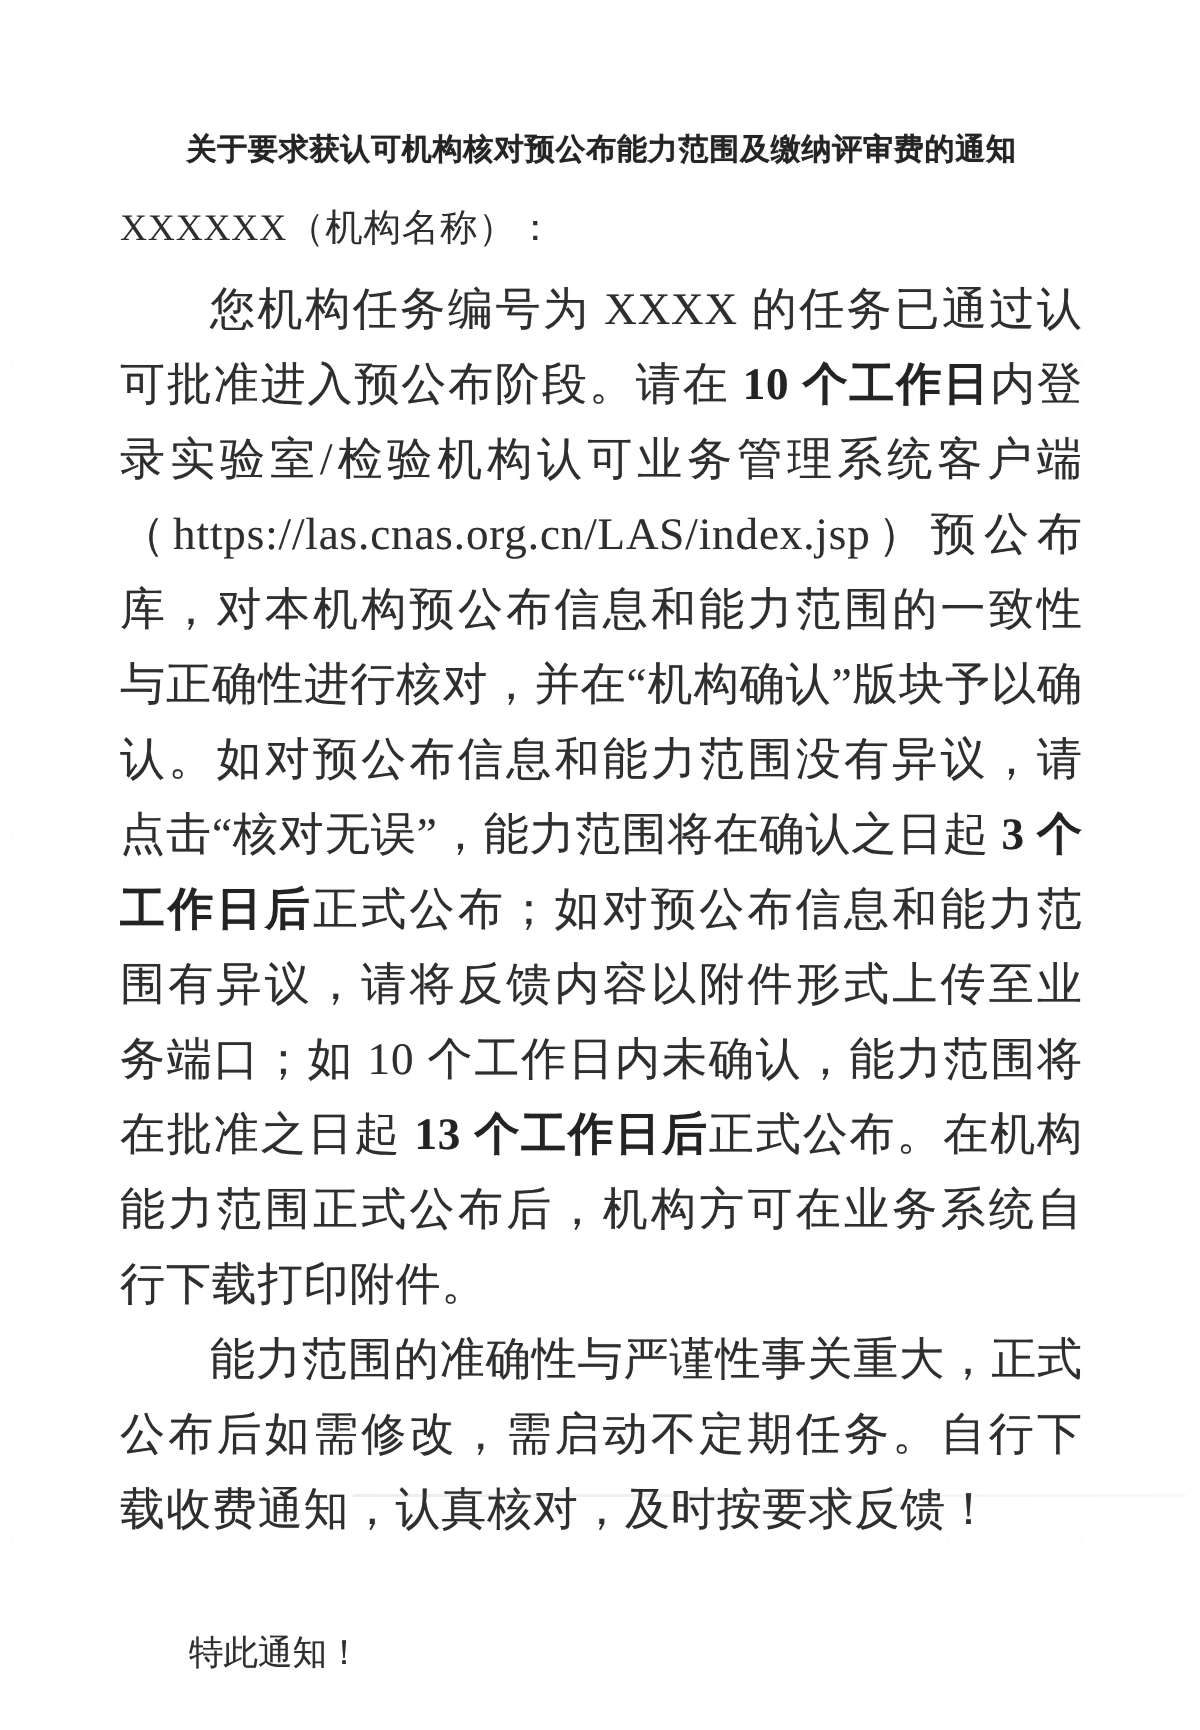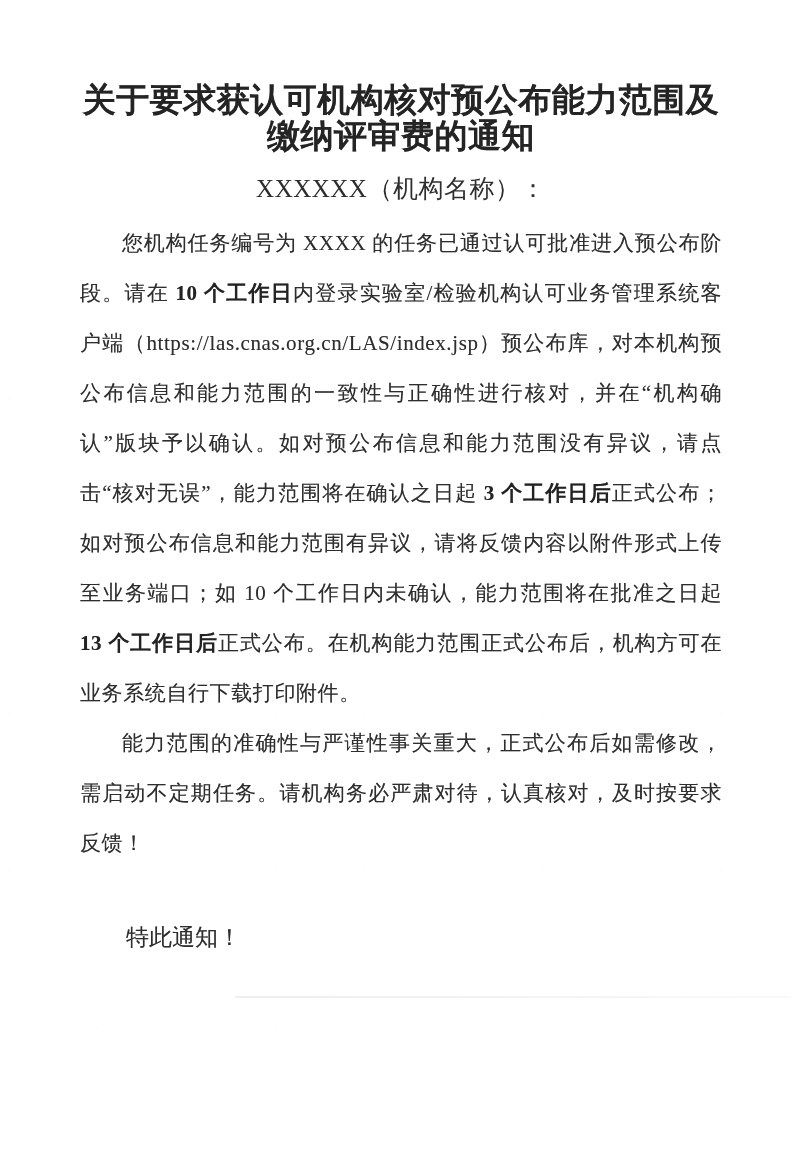--- a/index.html
+++ b/index.html
@@ -22,39 +22,39 @@
       radial-gradient(rgba(0,0,0,0.015) 1px, transparent 1px),
       radial-gradient(rgba(0,0,0,0.012) 1px, transparent 1px);
     background-size: 137px 113px, 89px 157px;
     background-position: 17px 31px, 53px 7px;
   }
   .doc {
     padding: 0 78px 0 80px;
   }
   .title {
     margin-top: 82px;
-    font-size: 33px;
+    font-size: 20px;
     line-height: 36px;
     font-weight: bold;
     text-align: center;
     letter-spacing: 0.5px;
     color: #242424;
     
     text-shadow: 0 0 0.6px rgba(40,40,40,0.55);
   }
   .salutation {
     margin-top: 14px;
     font-size: 25px;
     line-height: 42px;
-    text-align: center;
+    text-align: left;
     letter-spacing: 0.5px;
   }
   .bodytext p {
     margin: 0;
-    font-size: 21px;
+    font-size: 30px;
     line-height: 50px;
     text-align: justify;
     text-indent: 2em;
     letter-spacing: 0.6px;
     text-shadow: 0 0 0.5px rgba(46,46,46,0.4);
   }
   .bodytext p:first-child {
     margin-top: 8px;
   }
   .b {
@@ -89,21 +89,21 @@
     <div class="title">关于要求获认可机构核对预公布能力范围及缴纳评审费的通知</div>
 
     <div class="salutation">XXXXXX（机构名称）：</div>
 
     <div class="bodytext">
 
       <p>
         <span>您机构任务编号为 XXXX 的任务已通过认可批准进入预公布阶段。请在 </span><span class="b">10 个工作日</span><span>内登录实验室/检验机构认可业务管理系统客户端（https://las.cnas.org.cn/LAS/index.jsp）预公布库，对本机构预公布信息和能力范围的一致性与正确性进行核对，并在“机构确认”版块予以确认。如对预公布信息和能力范围没有异议，请点击“核对无误”，能力范围将在确认之日起 </span><span class="b">3 个工作日后</span><span>正式公布；如对预公布信息和能力范围有异议，请将反馈内容以附件形式上传至业务端口；如 10 个工作日内未确认，能力范围将在批准之日起 </span><span class="b">13 个工作日后</span><span>正式公布。在机构能力范围正式公布后，机构方可在业务系统自行下载打印附件。</span>
       </p>
 
-      <p>能力范围的准确性与严谨性事关重大，正式公布后如需修改，需启动不定期任务。请机构务必严肃对待，认真核对，及时按要求反馈！</p>
+      <p>能力范围的准确性与严谨性事关重大，正式公布后如需修改，需启动不定期任务。自行下载收费通知，认真核对，及时按要求反馈！</p>
 
 
     </div>
 
     <p class="closing">特此通知！</p>
 
   </div>
 
   <div class="scan-streak"></div>
 </div>

